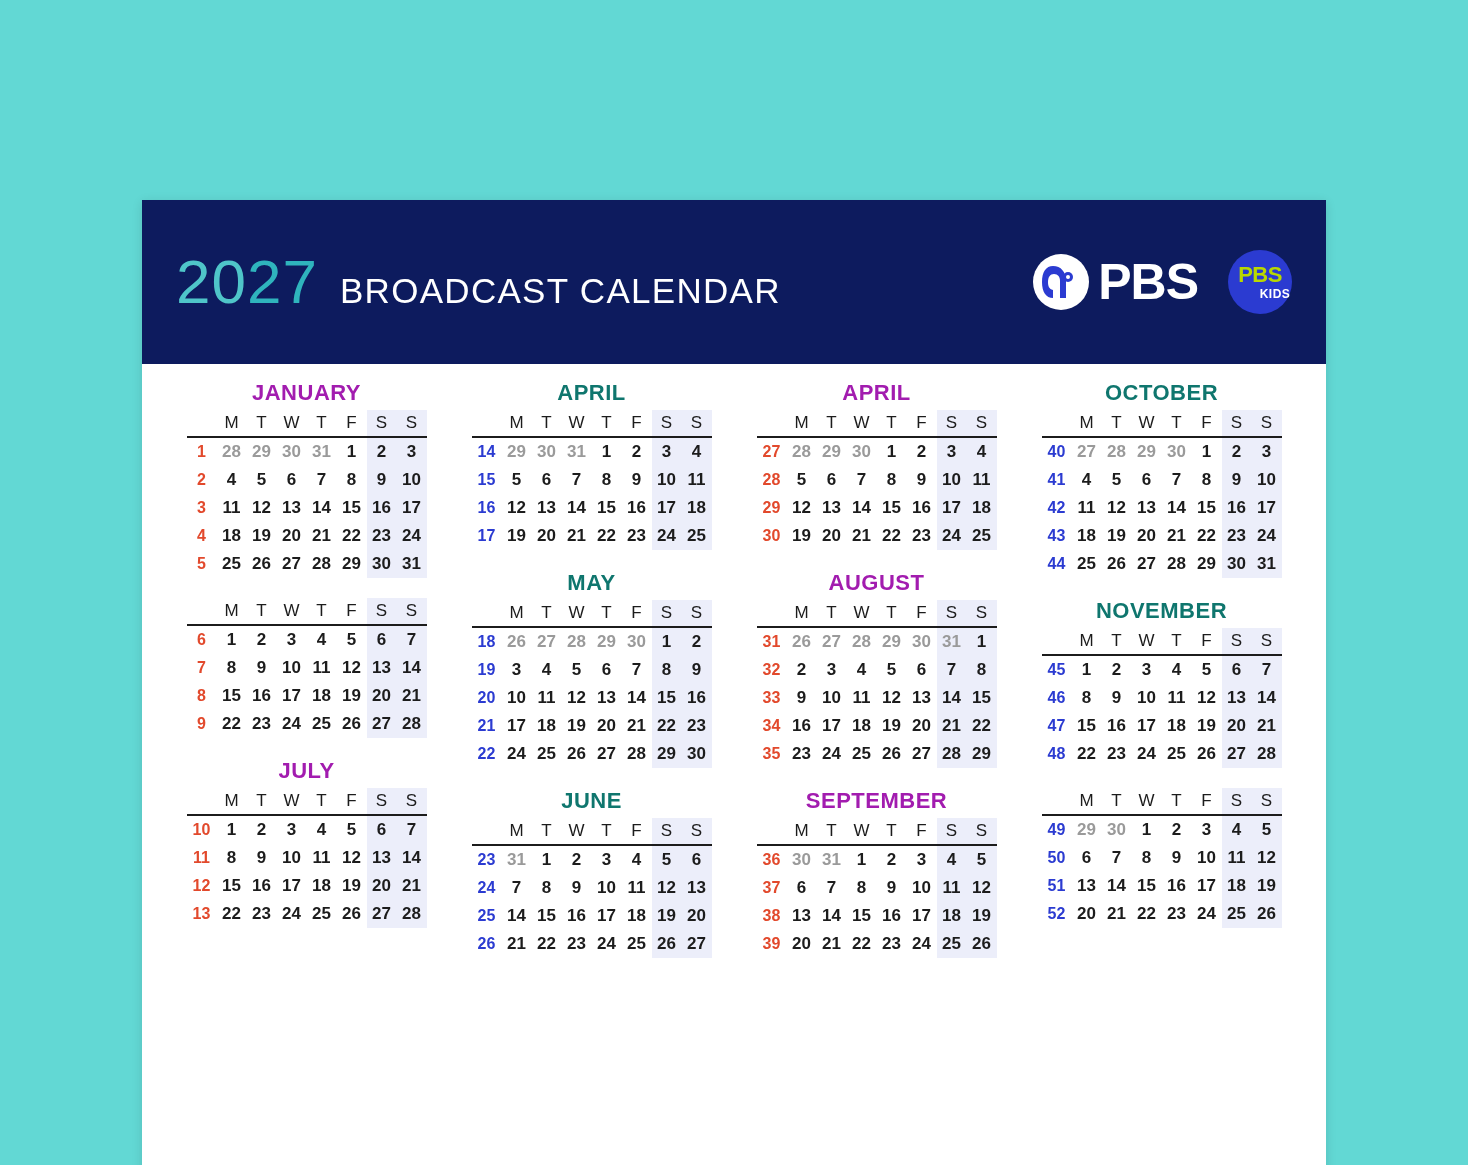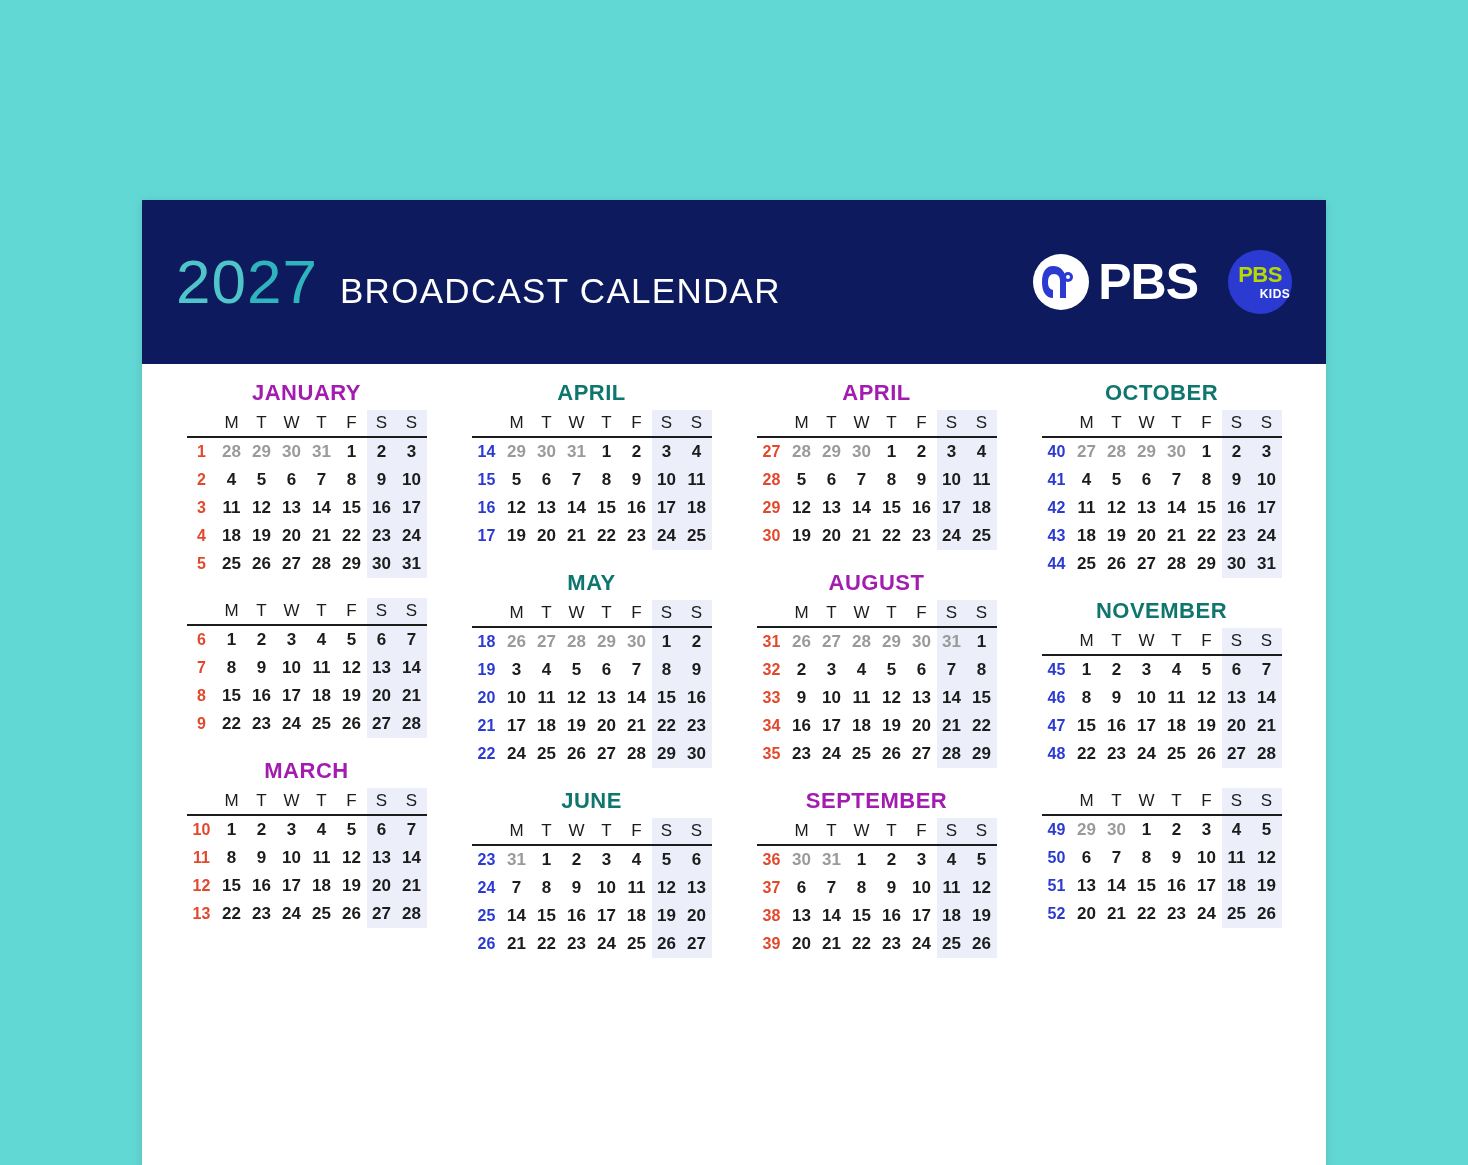--- a/index.html
+++ b/index.html
@@ -314,21 +314,21 @@
                   <td class="day">24</td>
                   <td class="day">25</td>
                   <td class="day">26</td>
                   <td class="day we">27</td>
                   <td class="day we">28</td>
                 </tr>
               </tbody>
             </table>
           </div>
           <div class="month">
-            <div class="month-name m-red">MARCH</div>
+            <div class="month-name m-red">JULY</div>
             <table class="cal">
               <thead>
                 <tr>
                   <th class="wk-head"></th>
                   <th>M</th>
                   <th>T</th>
                   <th>W</th>
                   <th>T</th>
                   <th>F</th>
                   <th class="we">S</th>

